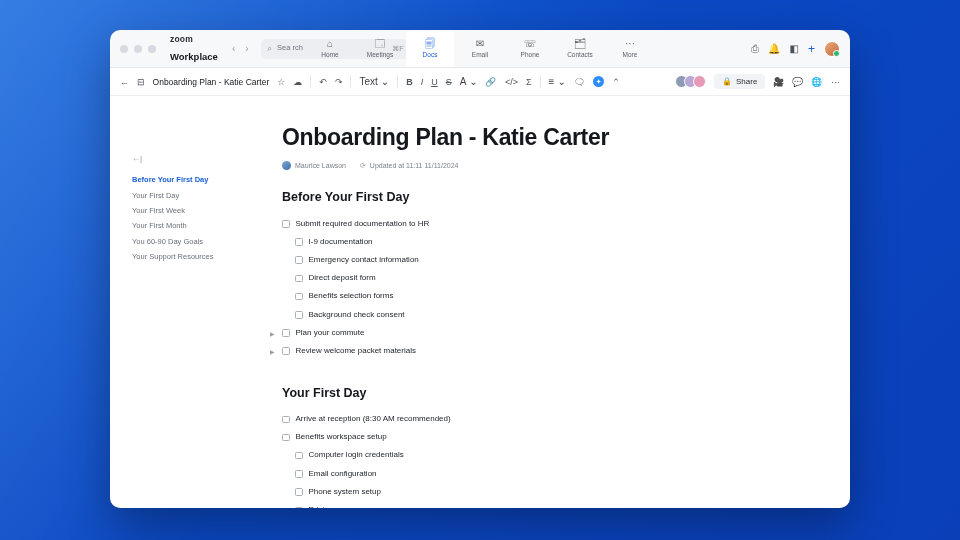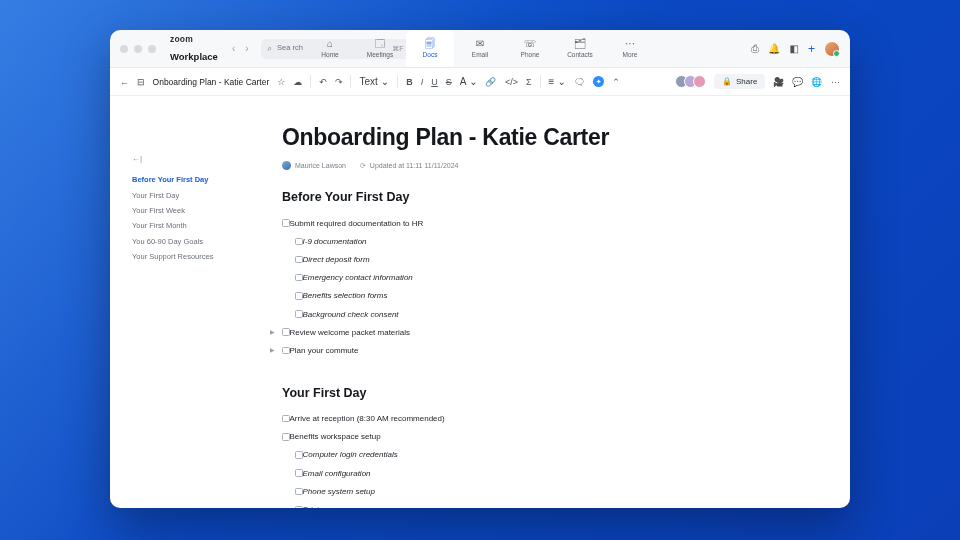--- a/index.html
+++ b/index.html
@@ -205,27 +205,28 @@
 
   h2.doc-h2 {
     font-size: 12.5px;
     font-weight: 700;
     color: #14171c;
     margin: 14px 0 10px 0;
   }
   h2.spaced { margin-top: 26px; }
 
   .task {
-    display: flex; align-items: center;
+    display: flex; align-items: flex-end;
+    gap: 6px;
     font-size: 8px;
     color: #23272d;
     padding: 4.6px 0;
     position: relative;
   }
-  .task.indent { padding-left: 13px; font-style: italic; }
+  .task.indent { padding-left: 13px; }
   .cbox {
     width: 7.5px; height: 7.5px;
     border: 1px solid #a9afb8;
     border-radius: 1.5px;
     background: #fff;
     flex: 0 0 auto;
   }
   .caret {
     position: absolute;
     left: -12px;
@@ -394,43 +395,43 @@
       <div class="task">
         <span class="cbox"></span>
         <span>Submit required documentation to HR</span>
       </div>
       <div class="task indent">
         <span class="cbox"></span>
         <span>I-9 documentation</span>
       </div>
       <div class="task indent">
         <span class="cbox"></span>
+        <span>Emergency contact information</span>
+      </div>
+      <div class="task indent">
+        <span class="cbox"></span>
         <span>Direct deposit form</span>
-      </div>
-      <div class="task indent">
-        <span class="cbox"></span>
-        <span>Emergency contact information</span>
       </div>
       <div class="task indent">
         <span class="cbox"></span>
         <span>Benefits selection forms</span>
       </div>
       <div class="task indent">
         <span class="cbox"></span>
         <span>Background check consent</span>
       </div>
       <div class="task">
         <span class="caret">▶</span>
         <span class="cbox"></span>
-        <span>Review welcome packet materials</span>
+        <span>Plan your commute</span>
       </div>
       <div class="task">
         <span class="caret">▶</span>
         <span class="cbox"></span>
-        <span>Plan your commute</span>
+        <span>Review welcome packet materials</span>
       </div>
 
       <h2 class="doc-h2 spaced">Your First Day</h2>
 
       <div class="task">
         <span class="cbox"></span>
         <span>Arrive at reception (8:30 AM recommended)</span>
       </div>
       <div class="task">
         <span class="cbox"></span>

